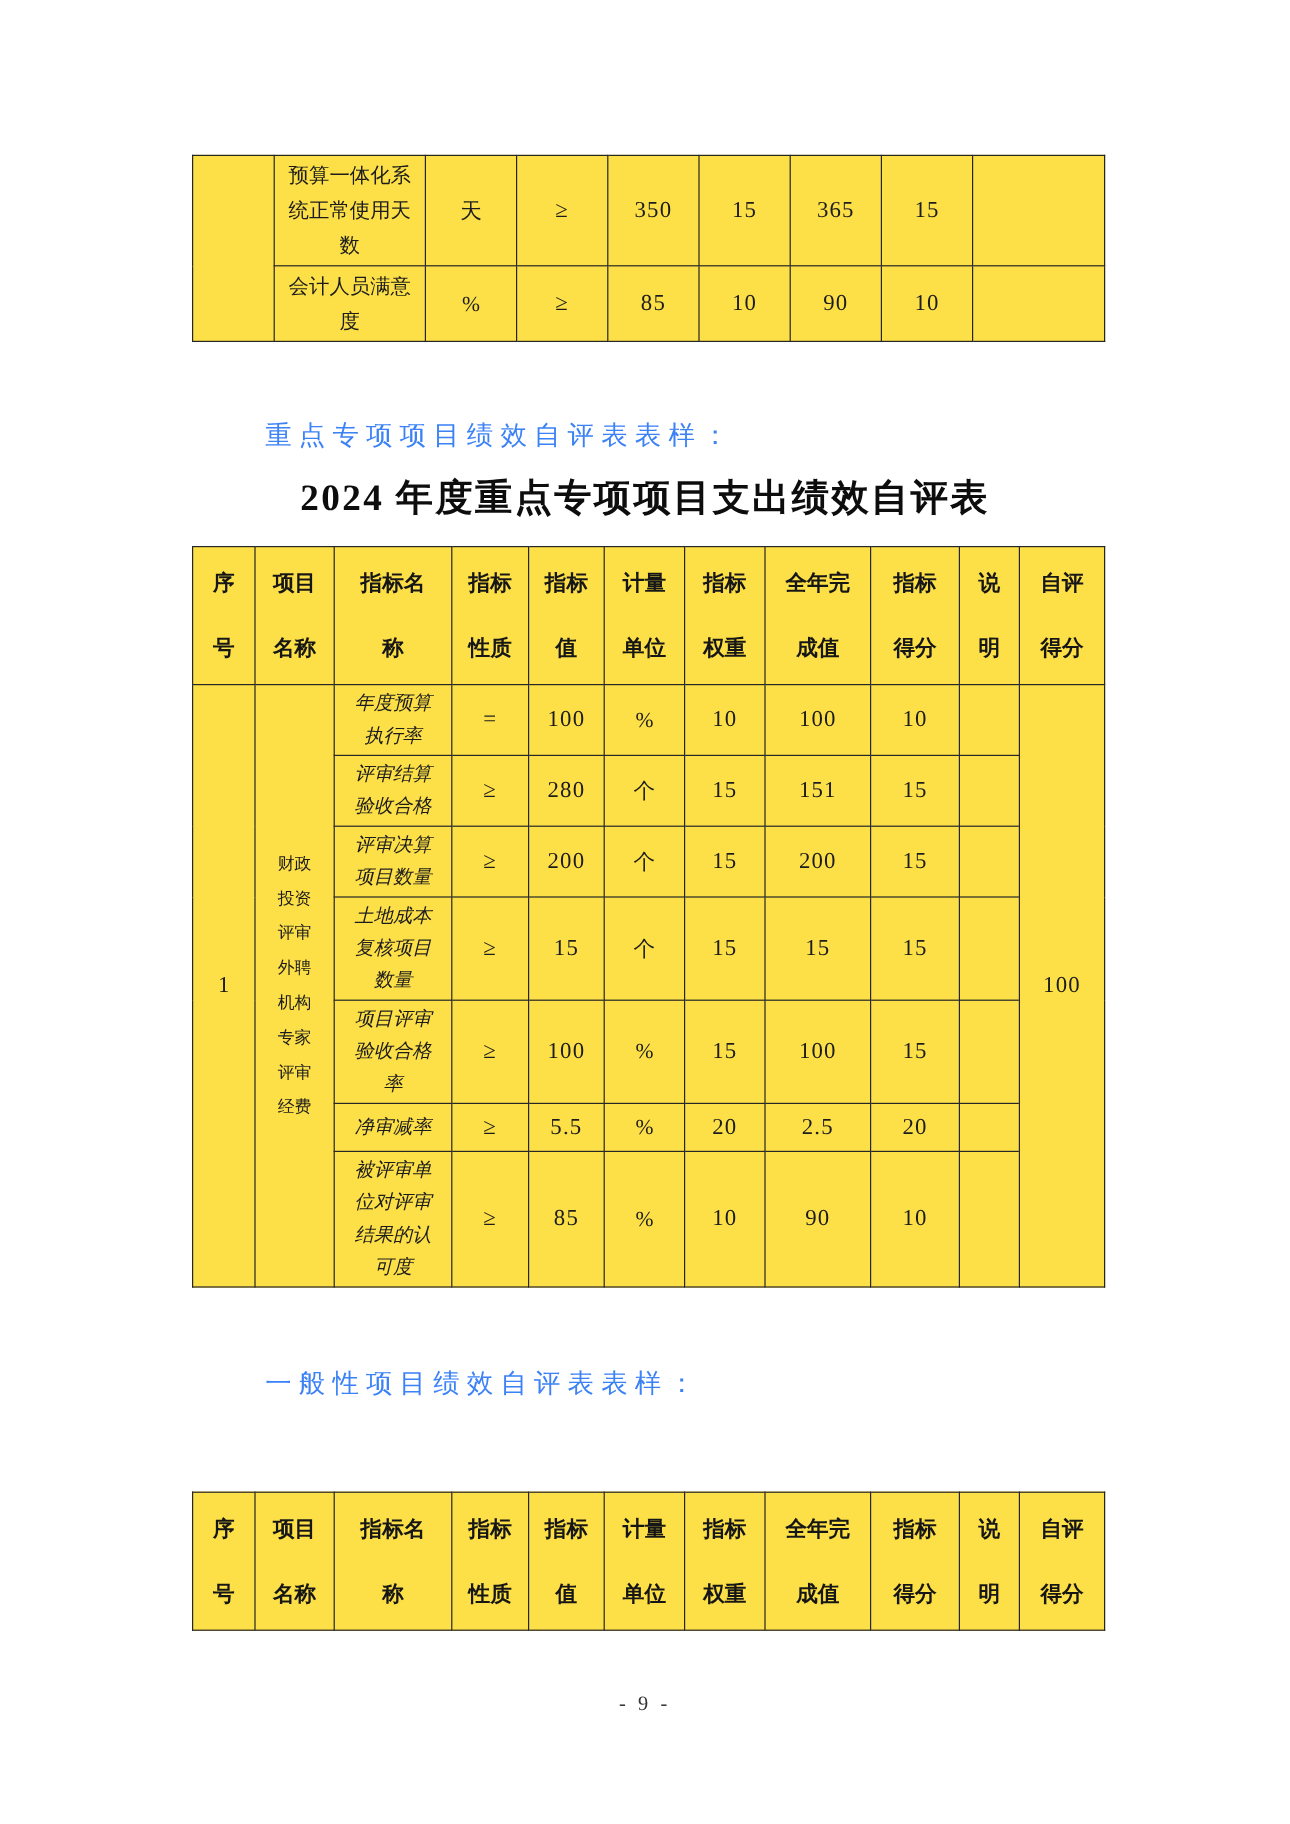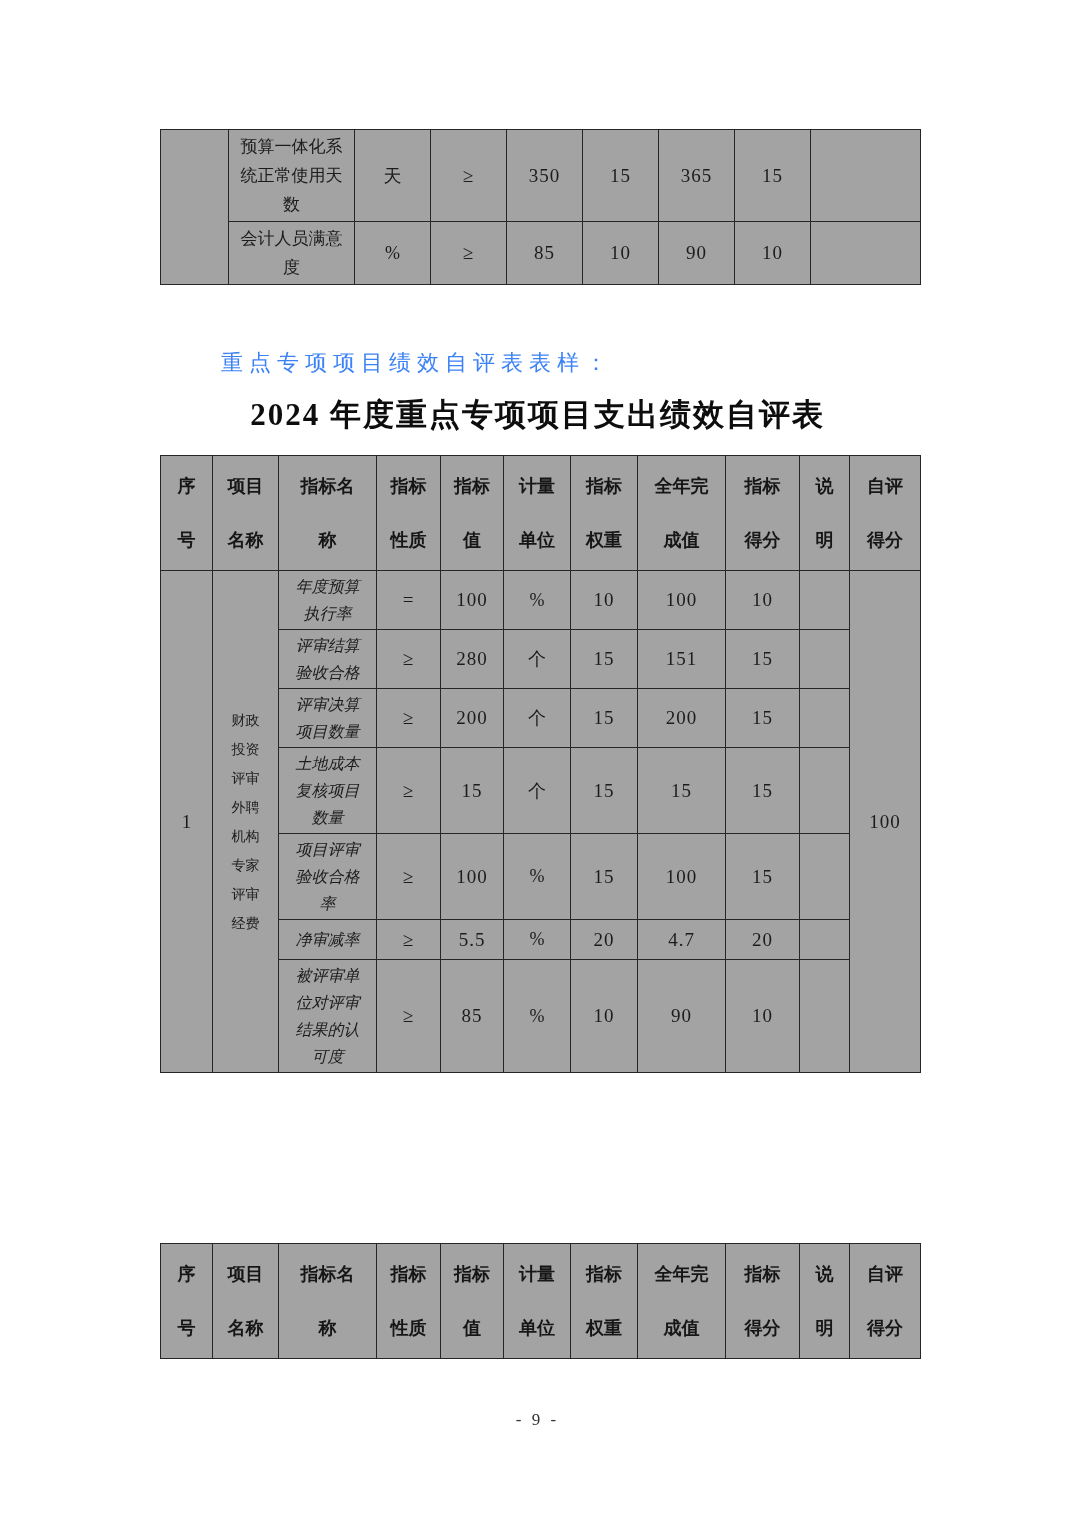--- a/index.html
+++ b/index.html
@@ -11,21 +11,21 @@
     background: #ffffff;
     color: #1c1c1c;
     font-family: "Liberation Serif", "DejaVu Serif", serif;
     overflow: hidden;
   }
   .abs { position: absolute; }
 
   table.doc-table {
     border-collapse: collapse;
     table-layout: fixed;
-    background: #a3a3a3;
+    background: #fde047;
   }
   table.doc-table td, table.doc-table th {
     border: 1px solid #262626;
     text-align: center;
     vertical-align: middle;
     padding: 2px;
     overflow: hidden;
   }
 
   .hdr-cell {
@@ -237,40 +237,41 @@
       <td class="cell-val">100</td>
       <td class="cell-val">15</td>
       <td class="cell-val"></td>
     </tr>
     <tr style="height:40px">
       <td class="cell-name">净审减率</td>
       <td class="cell-val">≥</td>
       <td class="cell-val">5.5</td>
       <td class="cell-unit">%</td>
       <td class="cell-val">20</td>
-      <td class="cell-val">4.7</td>
+      <td class="cell-val">2.5</td>
       <td class="cell-val">20</td>
       <td class="cell-val"></td>
     </tr>
     <tr style="height:113px">
       <td class="cell-name">被评审单
 位对评审
 结果的认
 可度</td>
       <td class="cell-val">≥</td>
       <td class="cell-val">85</td>
       <td class="cell-unit">%</td>
       <td class="cell-val">10</td>
       <td class="cell-val">90</td>
       <td class="cell-val">10</td>
       <td class="cell-val"></td>
     </tr>
   </tbody>
     </table>
 
+  <div class="caption abs" style="left:221px; top:1138px;">一般性项目绩效自评表表样：</div>
 
 
   <table class="doc-table abs" style="left:160px; top:1243px; width:760px;">
     <colgroup>
       <col style="width:52px">
         <col style="width:66px">
         <col style="width:98px">
       <col style="width:64px">
         <col style="width:63px">
         <col style="width:67px">

